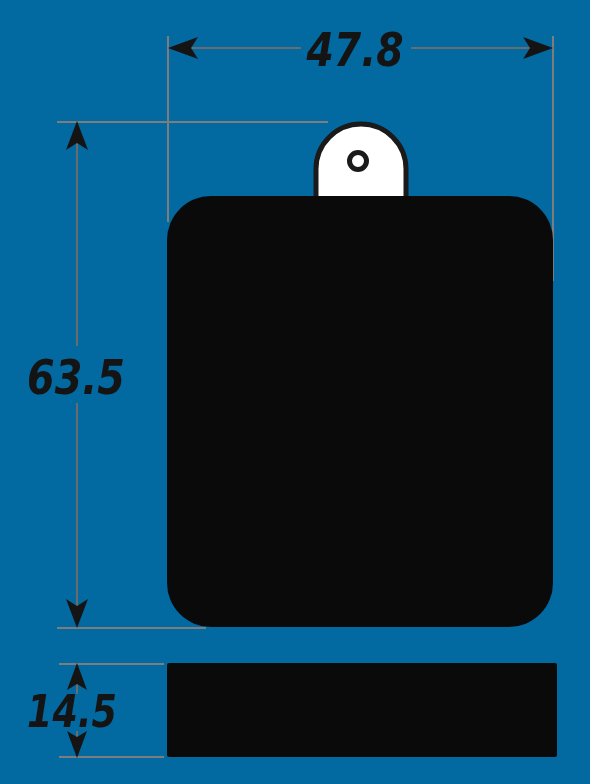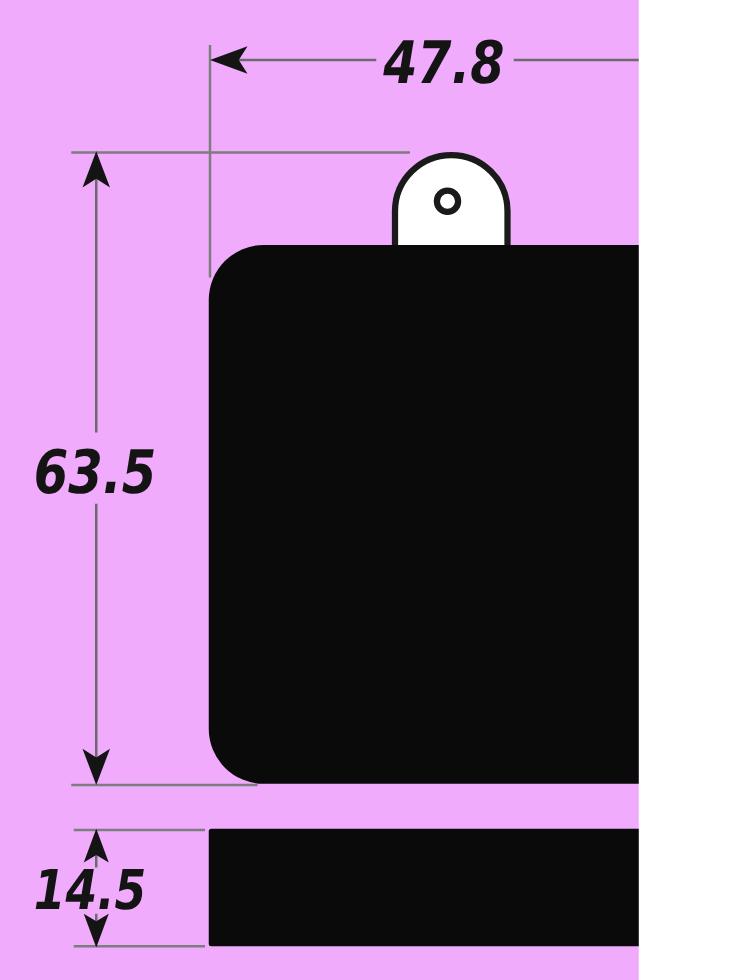--- a/index.html
+++ b/index.html
@@ -3,23 +3,23 @@
 <meta charset="utf-8">
 <style>
   html, body {
     margin: 0;
     padding: 0;
     background: #ffffff;
     font-family: "DejaVu Sans", sans-serif;
   }
   .stage {
     position: relative;
-    width: 511px;
+    width: 590px;
     height: 784px;
-    background: #f0abfc;
+    background: #0369a1;
     overflow: hidden;
   }
   svg { display: block; }
   .ext-line {
     stroke: #7d7d7d;
     stroke-width: 2;
     fill: none;
   }
   .dim-line {
     stroke: #6b6b6b;

